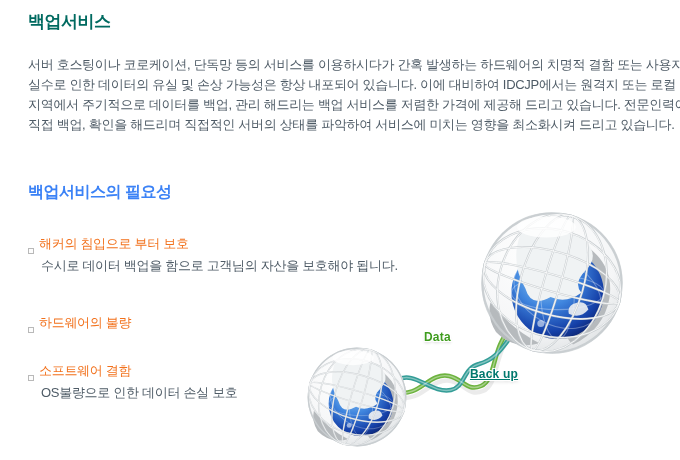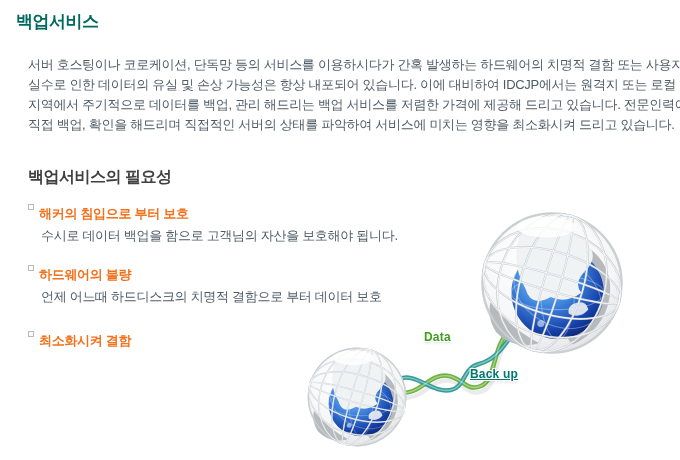--- a/index.html
+++ b/index.html
@@ -1,38 +1,38 @@
 <!DOCTYPE html>
 <html><head>
 <meta charset="utf-8">
 <style>
   html,body{margin:0;padding:0;background:#ffffff;}
   .page{
     position:relative;width:680px;height:460px;background:#ffffff;overflow:hidden;
     font-family:"Liberation Sans",sans-serif;
   }
   .page-title{
-    position:absolute;left:16px;top:10px;
+    position:absolute;left:28px;top:10px;
     font-size:17px;font-weight:bold;color:#006A60;letter-spacing:-0.5px;
   }
   .intro{
     position:absolute;left:28px;top:55px;
     font-size:13px;color:#4E5B66;line-height:20px;white-space:nowrap;letter-spacing:-0.3px;
   }
   .necessity-title{
-    position:absolute;left:28px;top:167px;
-    font-size:16px;font-weight:bold;color:#404040;letter-spacing:-0.5px;
+    position:absolute;left:28px;top:182px;
+    font-size:16px;font-weight:bold;color:#3b82f6;letter-spacing:-0.5px;
   }
   .section{
     position:absolute;left:28px;
     font-size:13px;color:#4E5B66;line-height:20px;white-space:nowrap;letter-spacing:-0.3px;
   }
-  .sec1{top:204px;} .sec2{top:265px;} .sec3{top:331px;}
+  .sec1{top:204px;} .sec2{top:283px;} .sec3{top:331px;}
   .sec-heading{
-    color:#F2711C;font-weight:bold;display:flex;align-items:flex-start;margin-bottom:2px;
+    color:#F2711C;font-weight:normal;display:flex;align-items:flex-end;margin-bottom:2px;margin-top:30px;
   }
   .bullet{
     display:inline-block;width:4px;height:4px;background:#fdfdfd;
     border:1px solid #b9b9b9;margin-right:5px;flex:0 0 auto;
   }
   .sec-lines{padding-left:13px;}
   .illu{position:absolute;left:295px;top:198px;width:370px;height:258px;}
   .cable-label{
     position:absolute;font-size:12px;font-weight:bold;letter-spacing:0.2px;
     text-shadow:-1px -1px 0 #fff,1px -1px 0 #fff,-1px 1px 0 #fff,1px 1px 0 #fff,0 2px 3px rgba(0,0,0,0.18);
@@ -64,31 +64,29 @@
     <div class="sec-lines">
       <div>수시로 데이터 백업을 함으로 고객님의 자산을 보호해야 됩니다.</div>
     </div>
   </div>
 
   <div class="section sec2">
     <div class="sec-heading">
       <span class="bullet"></span>
       <span>하드웨어의 불량</span>
     </div>
-    <div class="sec-lines">
-      <div>언제 어느때 하드디스크의 치명적 결함으로 부터 데이터 보호</div>
-    </div>
   </div>
 
   <div class="section sec3">
     <div class="sec-heading">
       <span class="bullet"></span>
-      <span>최소화시켜 결함</span>
+      <span>소프트웨어 결함</span>
     </div>
     <div class="sec-lines">
+      <div>OS불량으로 인한 데이터 손실 보호</div>
     </div>
   </div>
 
   <svg class="illu" viewBox="0 0 370 258" xmlns="http://www.w3.org/2000/svg">
     <defs>
       <radialGradient id="outerG" cx="40%" cy="28%" r="78%">
         <stop offset="0" stop-color="#ffffff"></stop>
         <stop offset="0.72" stop-color="#f5f6f7"></stop>
         <stop offset="1" stop-color="#dee1e3"></stop>
       </radialGradient>

